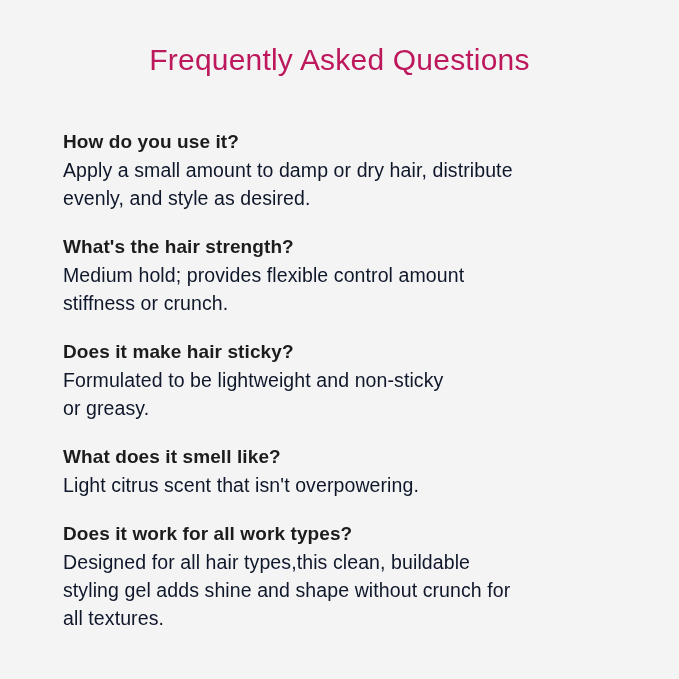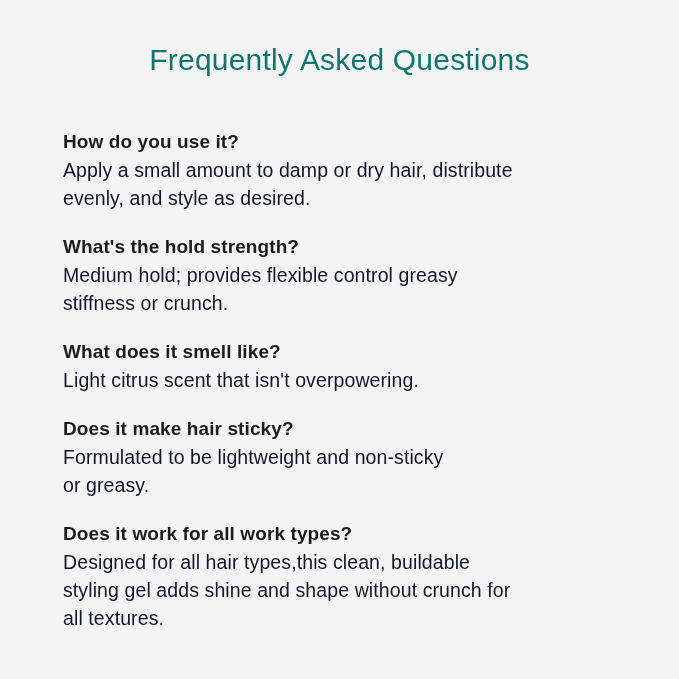--- a/index.html
+++ b/index.html
@@ -18,21 +18,21 @@
     height: 679px;
     box-sizing: border-box;
   }
   .page-title {
     margin: 40px 0 0 0;
     text-align: center;
     font-size: 30px;
     line-height: 40px;
     font-weight: 400;
     letter-spacing: 0.2px;
-    color: #0f766e;
+    color: #be185d;
   }
   .faq-list {
     margin: 48px 64px 0 63px;
   }
   .faq-item {
     margin-bottom: 21px;
   }
   .faq-question {
     font-size: 19px;
     line-height: 28px;
@@ -58,34 +58,34 @@
   <h1 class="page-title">Frequently Asked Questions</h1>
 
   <div class="faq-list">
   <div class="faq-item">
     <p class="faq-question">How do you use it?</p>
     <p class="faq-answer">Apply a small amount to damp or dry hair, distribute
 evenly, and style as desired.</p>
   </div>
 
   <div class="faq-item">
-    <p class="faq-question">What's the hold strength?</p>
-    <p class="faq-answer">Medium hold; provides flexible control greasy
+    <p class="faq-question">What's the hair strength?</p>
+    <p class="faq-answer">Medium hold; provides flexible control amount
 stiffness or crunch.</p>
-  </div>
-
-  <div class="faq-item">
-    <p class="faq-question">What does it smell like?</p>
-    <p class="faq-answer">Light citrus scent that isn't overpowering.</p>
   </div>
 
   <div class="faq-item">
     <p class="faq-question">Does it make hair sticky?</p>
     <p class="faq-answer">Formulated to be lightweight and non-sticky
 or greasy.</p>
+  </div>
+
+  <div class="faq-item">
+    <p class="faq-question">What does it smell like?</p>
+    <p class="faq-answer">Light citrus scent that isn't overpowering.</p>
   </div>
 
   <div class="faq-item">
     <p class="faq-question">Does it work for all work types?</p>
     <p class="faq-answer">Designed for all hair types,this clean, buildable
 styling gel adds shine and shape without crunch for
 all textures.</p>
   </div>
 </div>
 </div>

